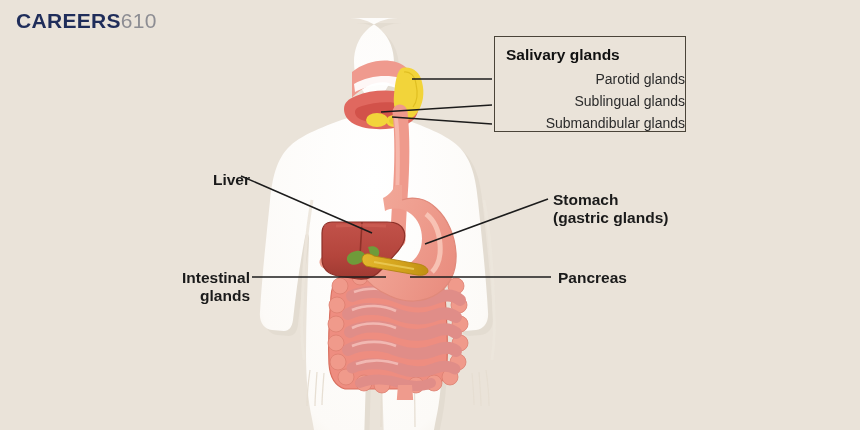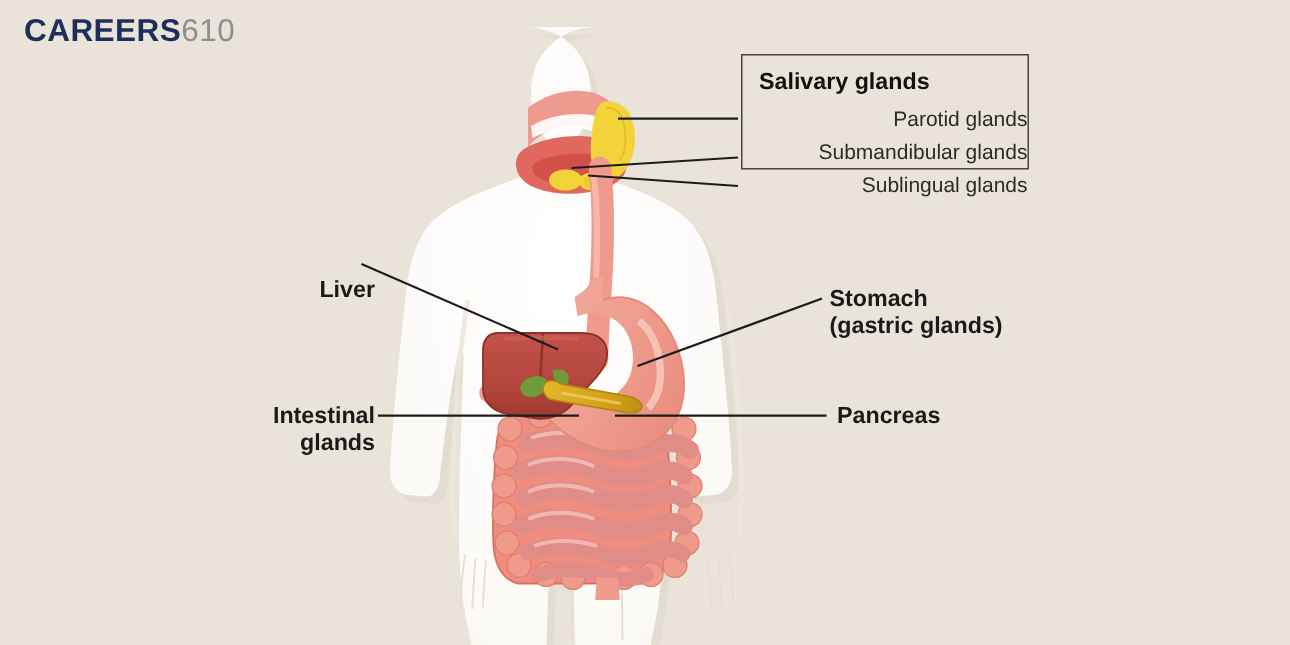--- a/index.html
+++ b/index.html
@@ -60,21 +60,21 @@
   }
   .label.right-align { text-align: right; }
   .label.left-align  { text-align: left; }
 
   
   .gland-box {
     position: absolute;
     left: 494px;
     top: 36px;
     width: 192px;
-    height: 77px;
+    height: 96px;
     border: 1.3px solid #4a4439;
     background: #eae3d9;
     box-sizing: border-box;
     padding: 8px 0 0 11px;
   }
   .gland-box .box-title {
     font-size: 15.5px;
     font-weight: bold;
     color: #111111;
     line-height: 20px;
@@ -298,25 +298,25 @@
 
       <line x1="548" y1="199" x2="425" y2="244"></line>
 
       <line x1="551" y1="277" x2="410" y2="277"></line>
     </g>
   </svg>
 
   <div class="gland-box">
     <div class="box-title">Salivary glands</div>
     <div class="box-item">Parotid glands</div>
+    <div class="box-item">Sublingual glands</div>
     <div class="box-item">Submandibular glands</div>
-    <div class="box-item">Sublingual glands</div>
   </div>
 
-  <div class="label right-align" style="left:186px; top:185px; width:64px;">Liver</div>
+  <div class="label right-align" style="left:186px; top:171px; width:64px;">Liver</div>
 
   <div class="label right-align" style="left:152px; top:269px; width:98px;">Intestinal
 glands</div>
 
   <div class="label left-align" style="left:558px; top:269px; width:100px;">Pancreas</div>
 
   <div class="label left-align" style="left:553px; top:191px; width:150px;">Stomach
 (gastric glands)</div>
 
 </div>

